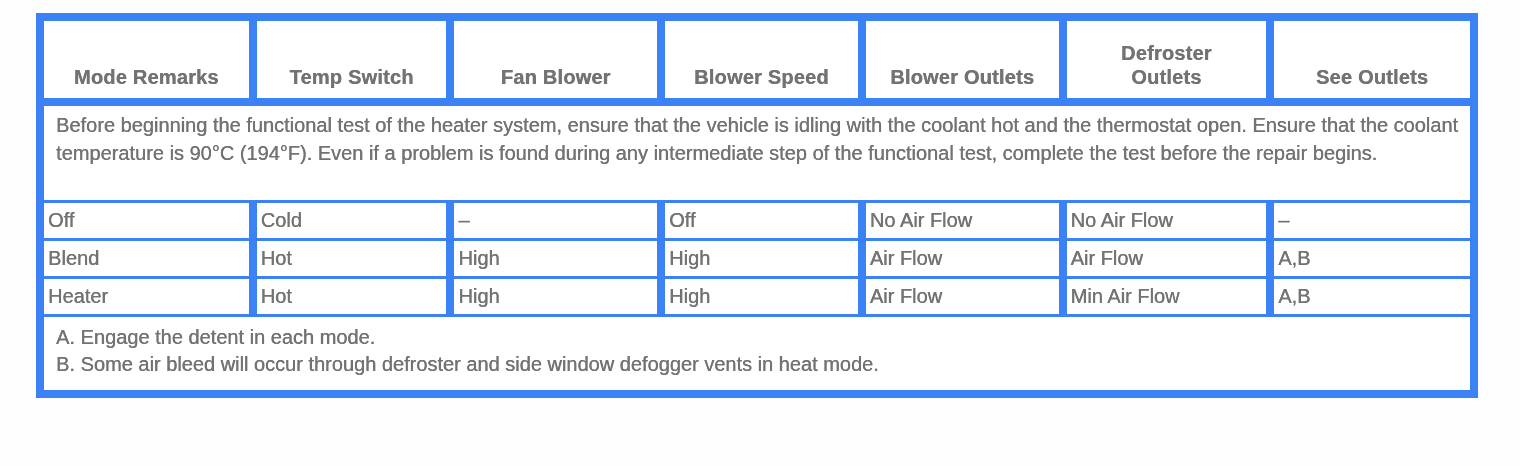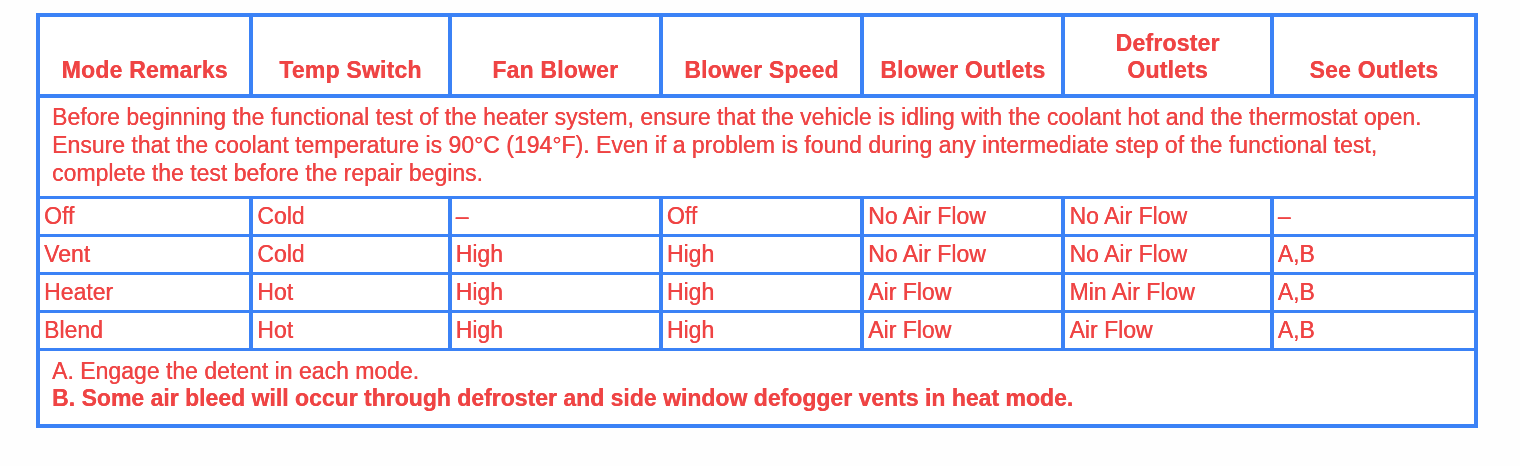--- a/index.html
+++ b/index.html
@@ -23,23 +23,23 @@
     left: 36px;
     top: 13px;
     width: 1442px;
     border-collapse: collapse;
     table-layout: fixed;
     background: #ffffff;
     border: 4px solid #060606;
   }
   .func-table th,
   .func-table td {
-    border: 4px solid #3b82f6;
-    font-size: 23px;
-    color: #ef4444;
+    border: 8px solid #3b82f6;
+    font-size: 20px;
+    color: #737373;
     text-shadow: 0.35px 0 0 currentColor; 
   }
   
   .func-table th {
     font-weight: 700;
     text-align: center;
     vertical-align: bottom;
     height: 64px;
     padding: 4px 4px 9px 4px;
     line-height: 1.2;
@@ -72,21 +72,20 @@
     padding: 7px 10px 8px 12px;
     height: 58px;
     border-top-width: 3px;
   }
   td.footnote-cell .footnote-line {
     line-height: 26px;
     margin-bottom: 1px;
   }
   td.footnote-cell .footnote-line:last-child {
     margin-bottom: 0;
-    font-weight: bold;
   }
 </style>
 </head>
 <body>
 
 <div class="page">
   <table class="func-table">
     <colgroup>
       <col style="width:14.83%">
       <col style="width:13.79%">
@@ -115,44 +114,35 @@
       <tr class="data-row">
         <td>Off</td>
         <td>Cold</td>
         <td>–</td>
         <td>Off</td>
         <td>No Air Flow</td>
         <td>No Air Flow</td>
         <td>–</td>
       </tr>
       <tr class="data-row">
-        <td>Vent</td>
-        <td>Cold</td>
+        <td>Blend</td>
+        <td>Hot</td>
         <td>High</td>
         <td>High</td>
-        <td>No Air Flow</td>
-        <td>No Air Flow</td>
+        <td>Air Flow</td>
+        <td>Air Flow</td>
         <td>A,B</td>
       </tr>
       <tr class="data-row">
         <td>Heater</td>
         <td>Hot</td>
         <td>High</td>
         <td>High</td>
         <td>Air Flow</td>
         <td>Min Air Flow</td>
-        <td>A,B</td>
-      </tr>
-      <tr class="data-row">
-        <td>Blend</td>
-        <td>Hot</td>
-        <td>High</td>
-        <td>High</td>
-        <td>Air Flow</td>
-        <td>Air Flow</td>
         <td>A,B</td>
       </tr>
       <tr>
         <td class="footnote-cell" colspan="7">
           <div class="footnote-line">A. Engage the detent in each mode.</div>
           <div class="footnote-line">B. Some air bleed will occur through defroster and side window defogger vents in heat mode.</div>
         </td>
       </tr>
     </tbody>
   </table>

